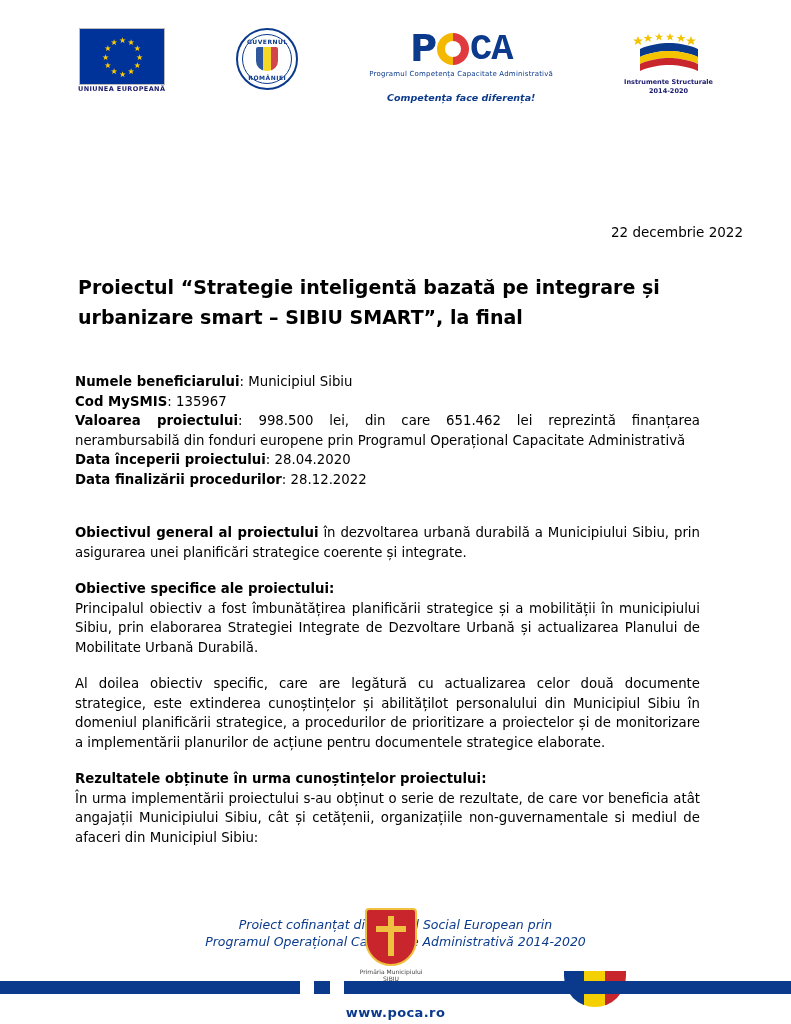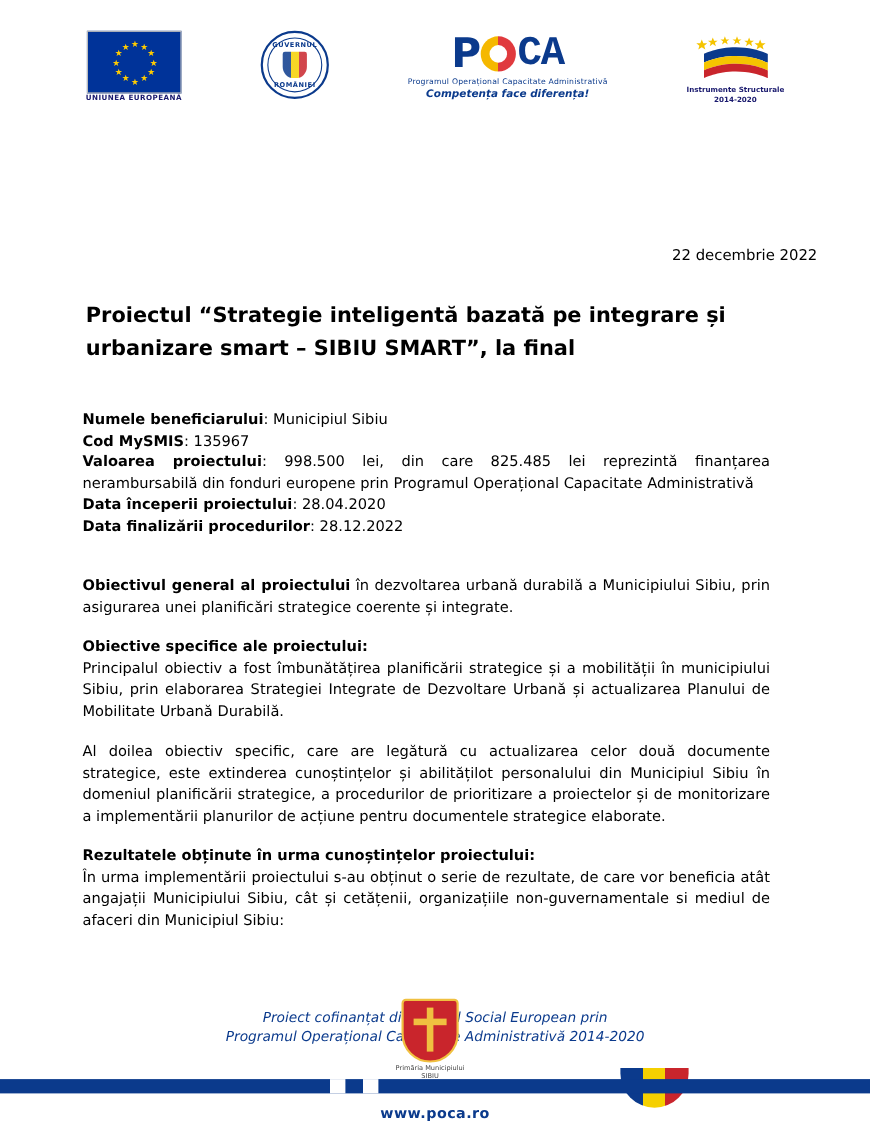--- a/index.html
+++ b/index.html
@@ -149,21 +149,21 @@
     font-size: 7px;
     color: #0b3a8c;
     margin-top: 2px;
     letter-spacing: .2px;
   }
   .poca-sub2 {
     font-size: 9.5px;
     color: #0b3a8c;
     font-weight: bold;
     font-style: italic;
-    margin-top: 2px;
+    margin-top: 14px;
   }
 
   
   .is-flag {
     width: 74px;
     height: 44px;
     position: relative;
   }
   .is-caption {
     font-size: 6.5px;
@@ -347,21 +347,21 @@
         <div class="seal-bottom">ROMÂNIEI</div>
       </div>
     </div>
 
     <div class="poca-block">
       <div class="poca-word">
         <span class="poca-p">P</span>
         <span class="poca-o"></span>
         <span class="poca-ca">CA</span>
       </div>
-      <div class="poca-sub1">Programul Operațional Capacitate Administrativă</div>
+      <div class="poca-sub1">Programul Competența Capacitate Administrativă</div>
       <div class="poca-sub2">Competența face diferența!</div>
     </div>
 
     <div class="logo-block" style="margin-top:4px;">
       <div class="is-flag">
         <svg width="74" height="44" viewBox="0 0 74 44">
           <g fill="#f5c400">
             <polygon points="6,4 7.4,7.4 11,7.4 8.2,9.6 9.2,13 6,11 2.8,13 3.8,9.6 1,7.4 4.6,7.4"></polygon>
             <polygon points="16,2 17.2,5 20.4,5 17.9,6.9 18.8,10 16,8.1 13.2,10 14.1,6.9 11.6,5 14.8,5"></polygon>
             <polygon points="27,1 28.1,3.8 31.1,3.8 28.7,5.6 29.6,8.5 27,6.7 24.4,8.5 25.3,5.6 22.9,3.8 25.9,3.8"></polygon>
@@ -388,21 +388,21 @@
 
   <div class="content">
 
     <p>
       <span class="bold">Numele beneficiarului</span><span>: Municipiul Sibiu</span>
     </p>
     <p>
       <span class="bold">Cod MySMIS</span><span>: 135967</span>
     </p>
     <p>
-      <span class="bold">Valoarea proiectului</span><span>: 998.500 lei, din care 825.485 lei reprezintă finanțarea nerambursabilă din fonduri europene prin Programul Operațional Capacitate Administrativă</span>
+      <span class="bold">Valoarea proiectului</span><span>: 998.500 lei, din care 651.462 lei reprezintă finanțarea nerambursabilă din fonduri europene prin Programul Operațional Capacitate Administrativă</span>
     </p>
     <p>
       <span class="bold">Data începerii proiectului</span><span>: 28.04.2020</span>
     </p>
     <p>
       <span class="bold">Data finalizării procedurilor</span><span>: 28.12.2022</span>
     </p>
 
     <div class="block-gap"></div>
     <div class="block-gap"></div>

